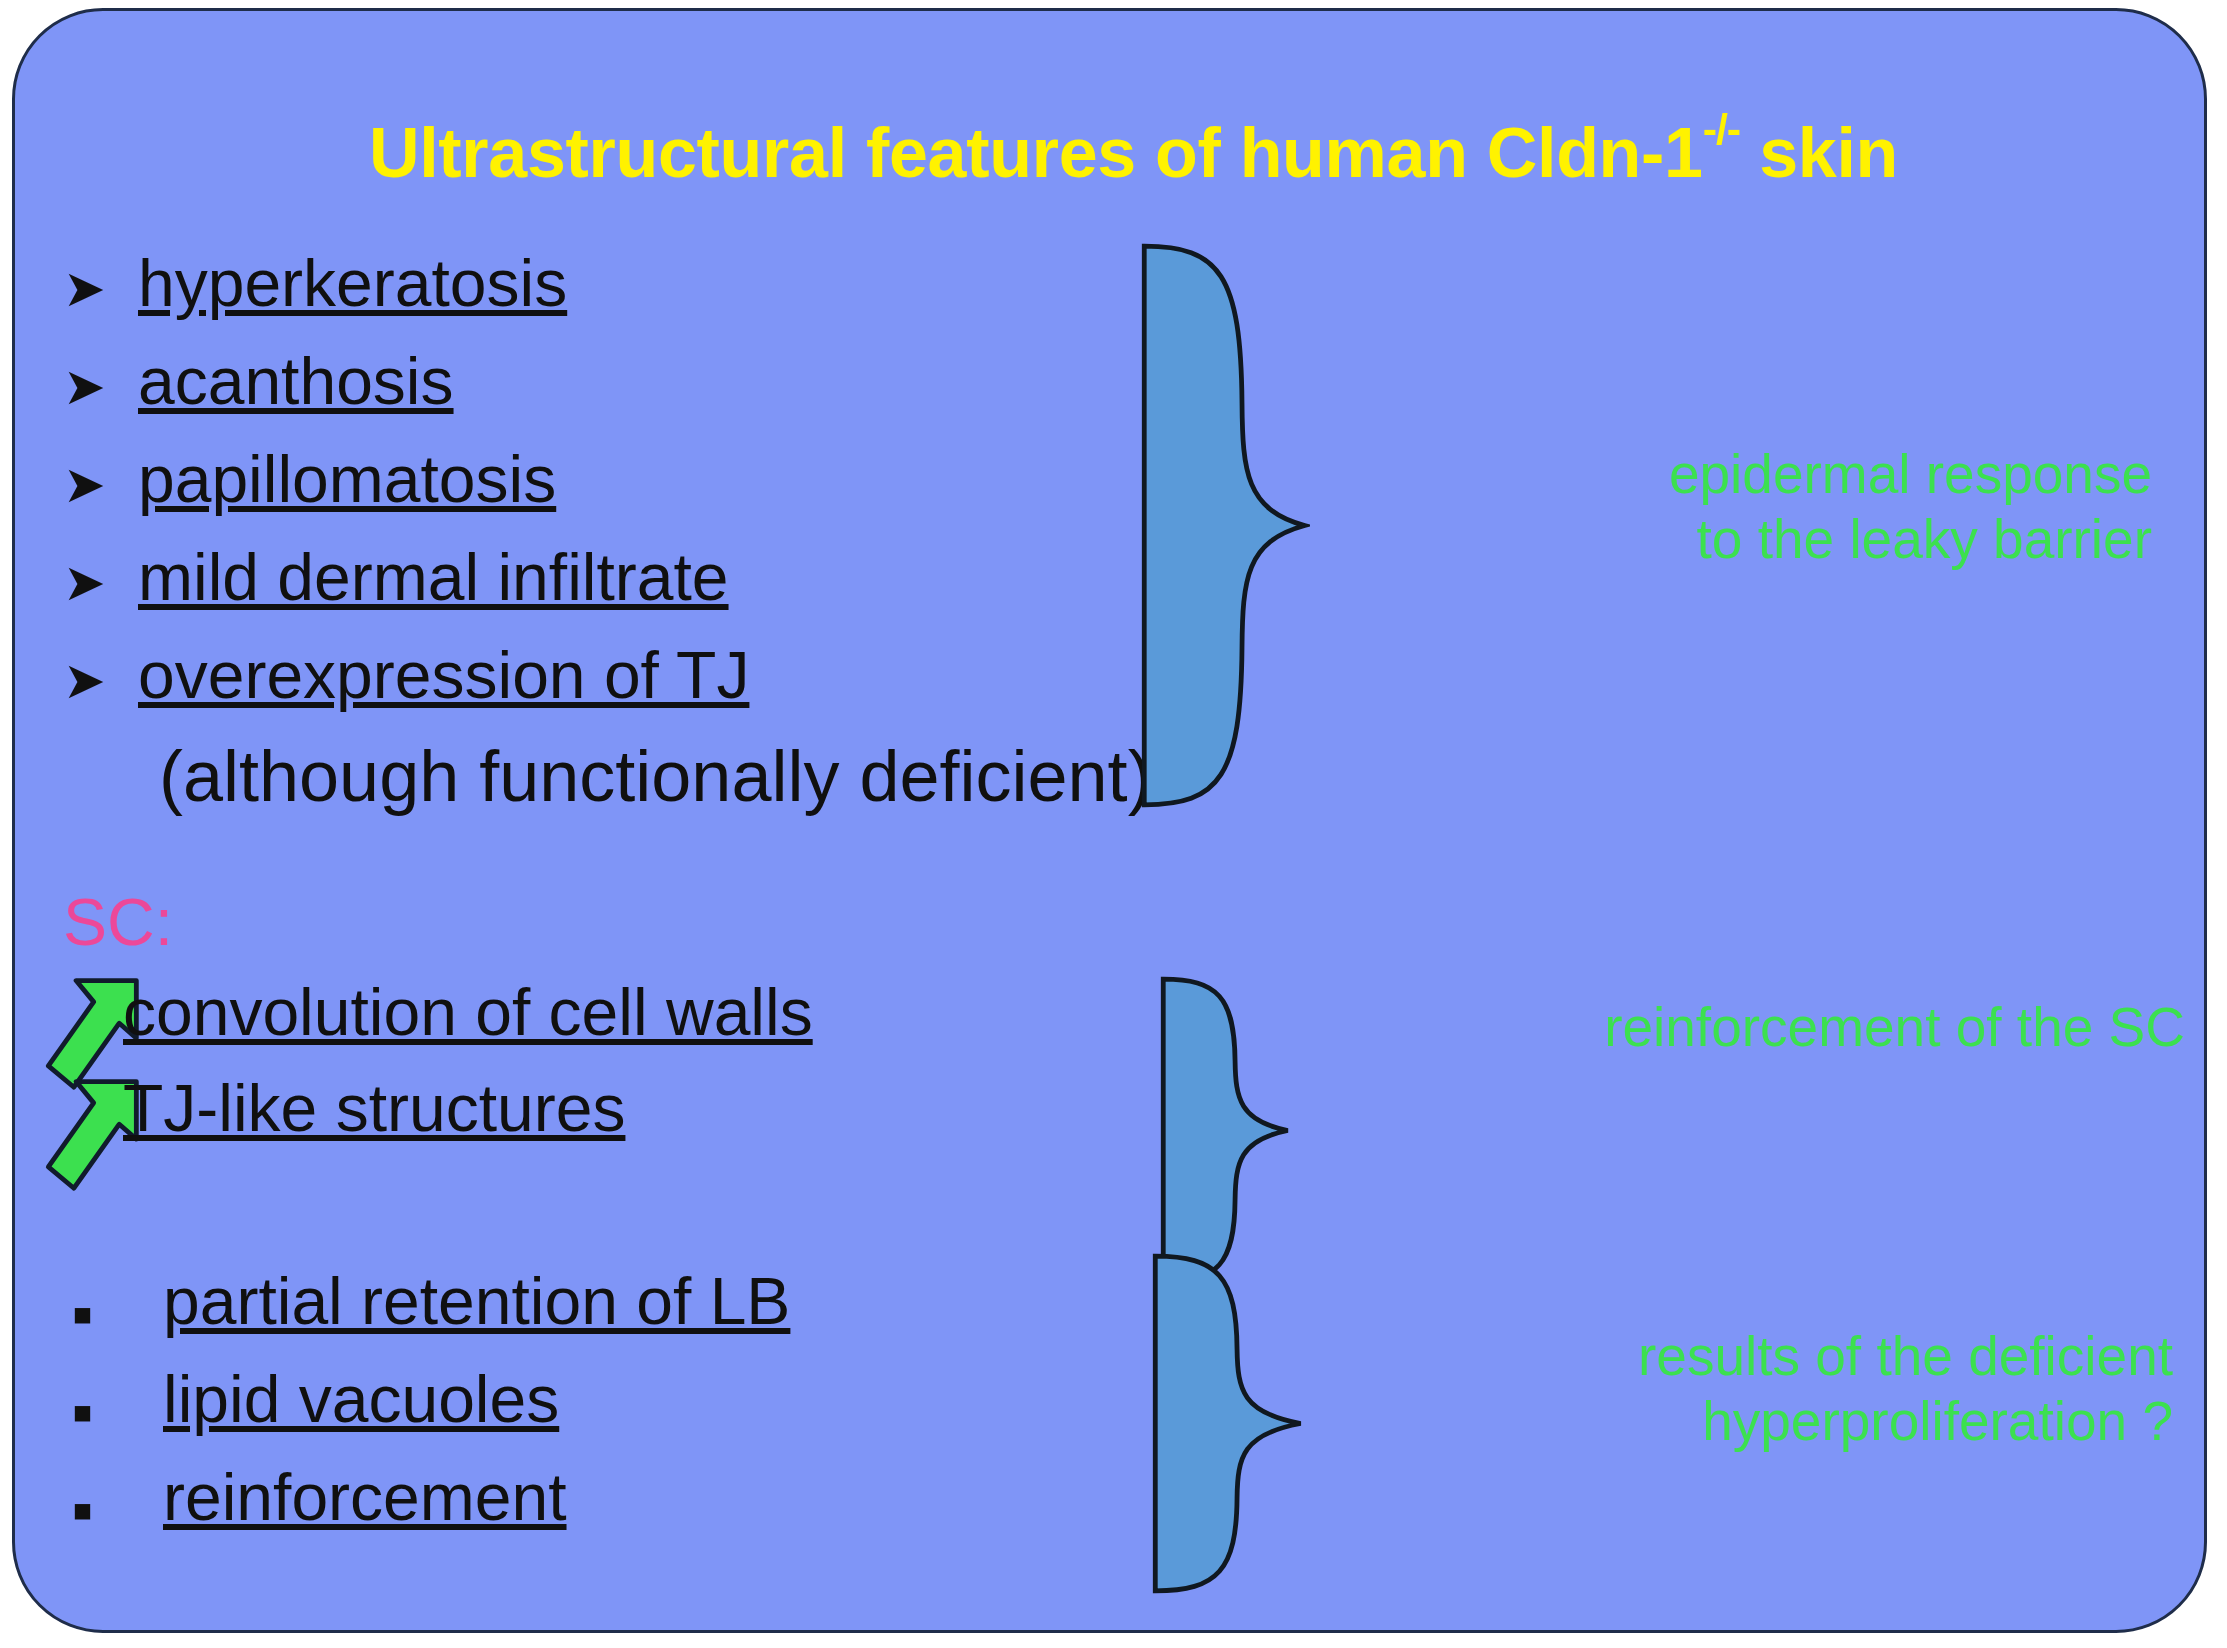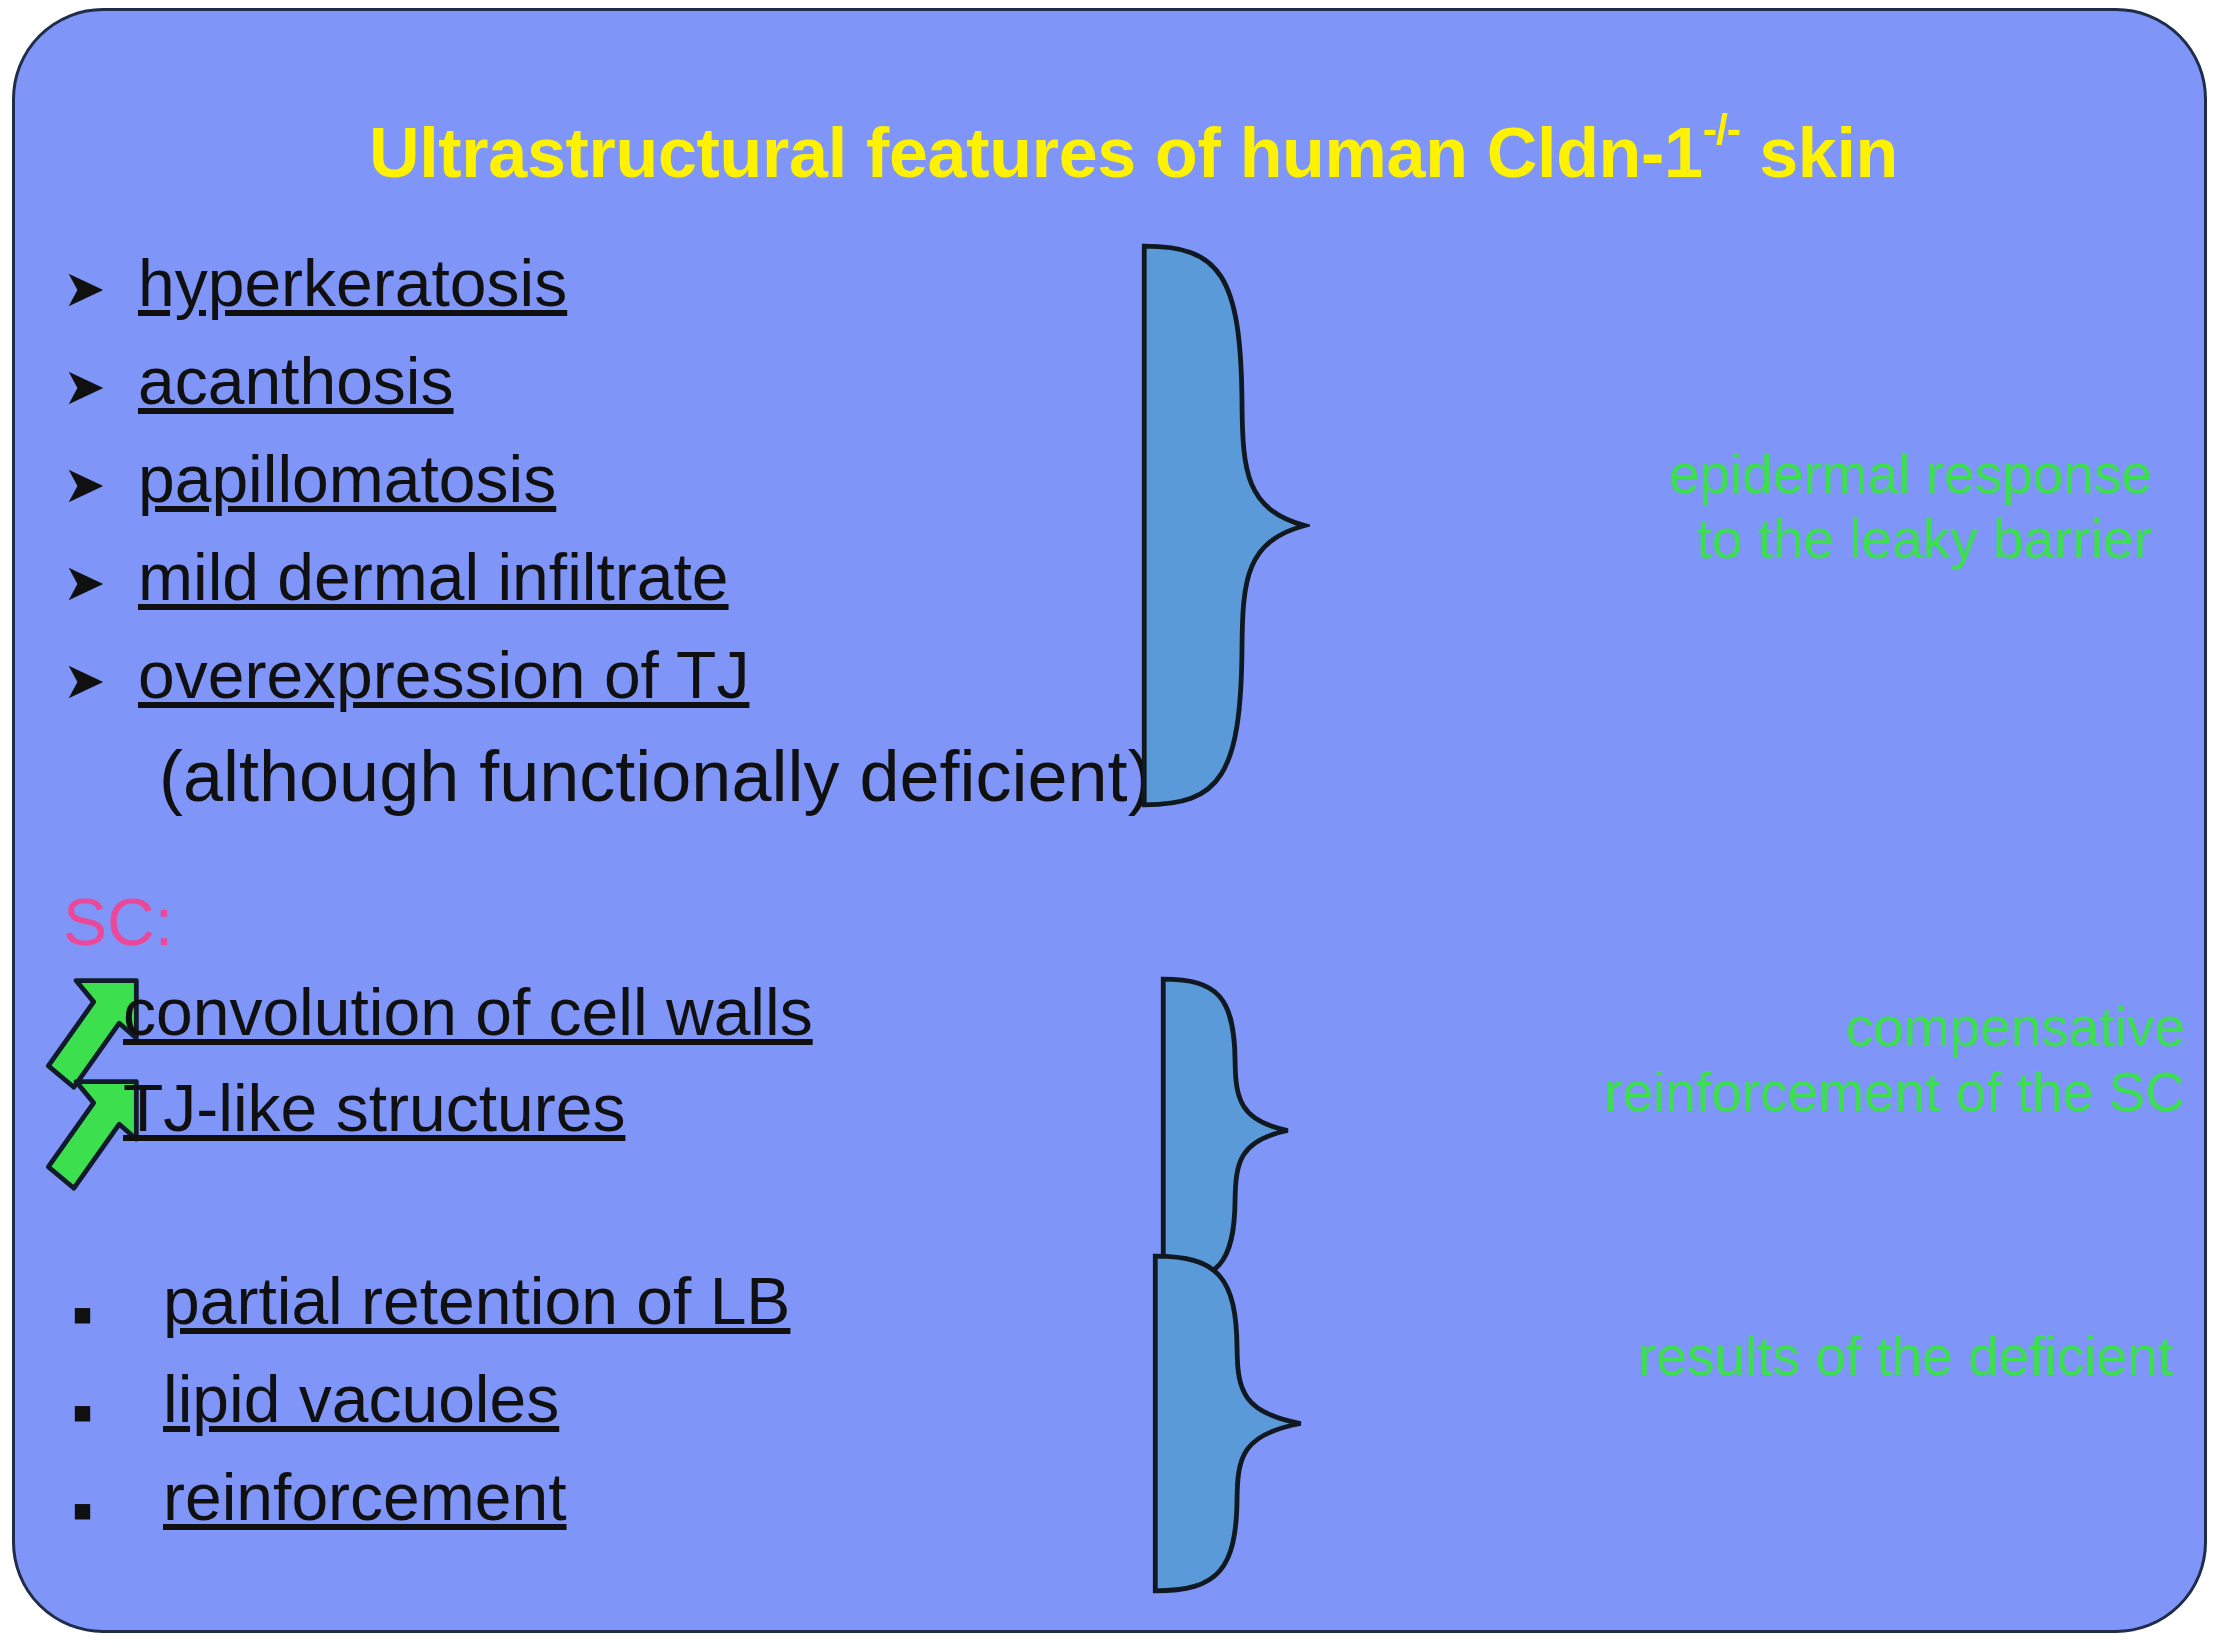--- a/index.html
+++ b/index.html
@@ -229,21 +229,20 @@
   <svg class="brace" id="brace-sc" viewBox="0 0 250 580" preserveAspectRatio="none">
     <path d="M 8 6
              C 110 6, 142 40, 143 160
              C 144 230, 152 272, 242 290
              C 152 308, 144 350, 143 420
              C 142 540, 110 574, 8 574
              Z" fill="#5a9ad9" stroke="#101820" stroke-width="9"></path>
   </svg>
 
   <div class="note" id="note-sc">
-    <div>compensative</div>
     <div>reinforcement of the SC</div>
   </div>
 
   <div class="list" id="list-reactive">
     <div class="row">
       <span class="bullet-square">▪</span>
       <span class="item-text">partial retention of LB</span>
     </div>
     <div class="row">
       <span class="bullet-square">▪</span>
@@ -259,16 +258,17 @@
     <path d="M 8 6
              C 125 6, 160 46, 161 180
              C 162 258, 172 300, 280 320
              C 172 340, 162 382, 161 460
              C 160 594, 125 634, 8 634
              Z" fill="#5a9ad9" stroke="#101820" stroke-width="9"></path>
   </svg>
 
   <div class="note" id="note-reactive">
     <div>results of the deficient</div>
+    <div>hyperproliferation ?</div>
   </div>
 
 </div>
 
 
 </body></html>

